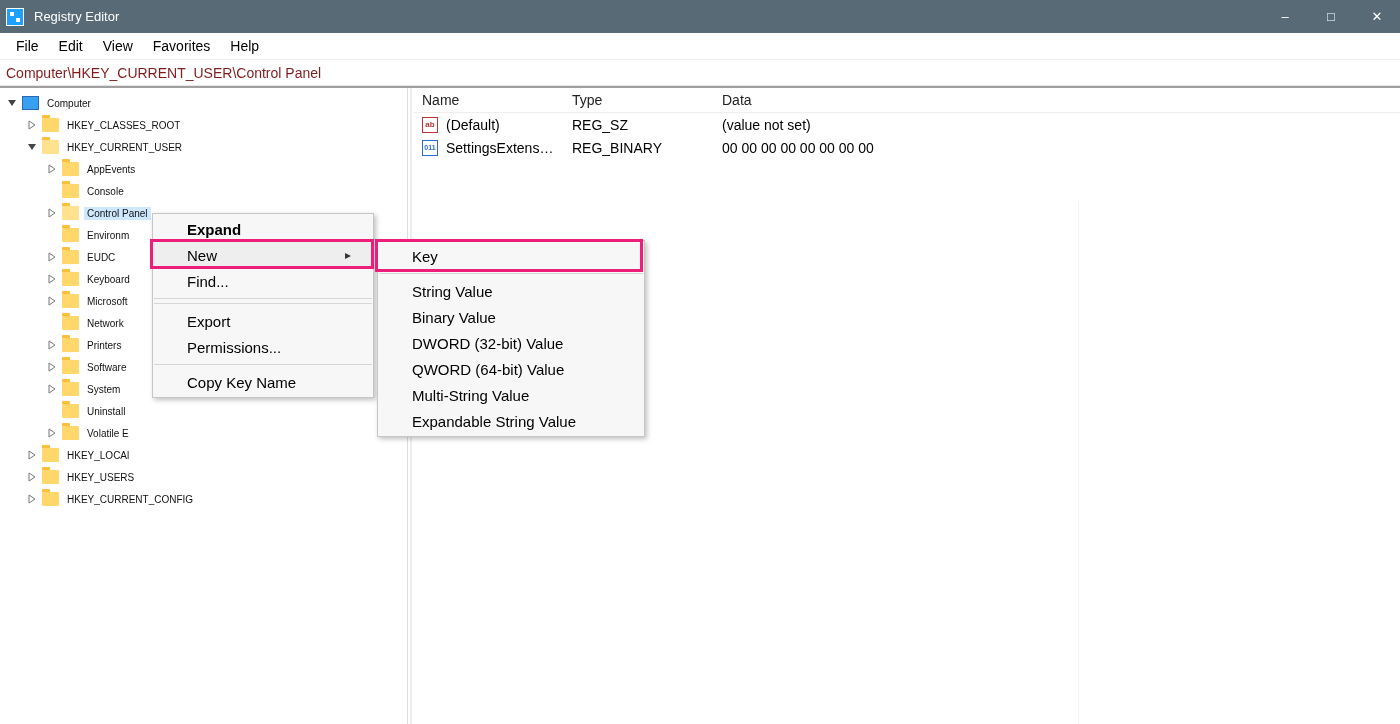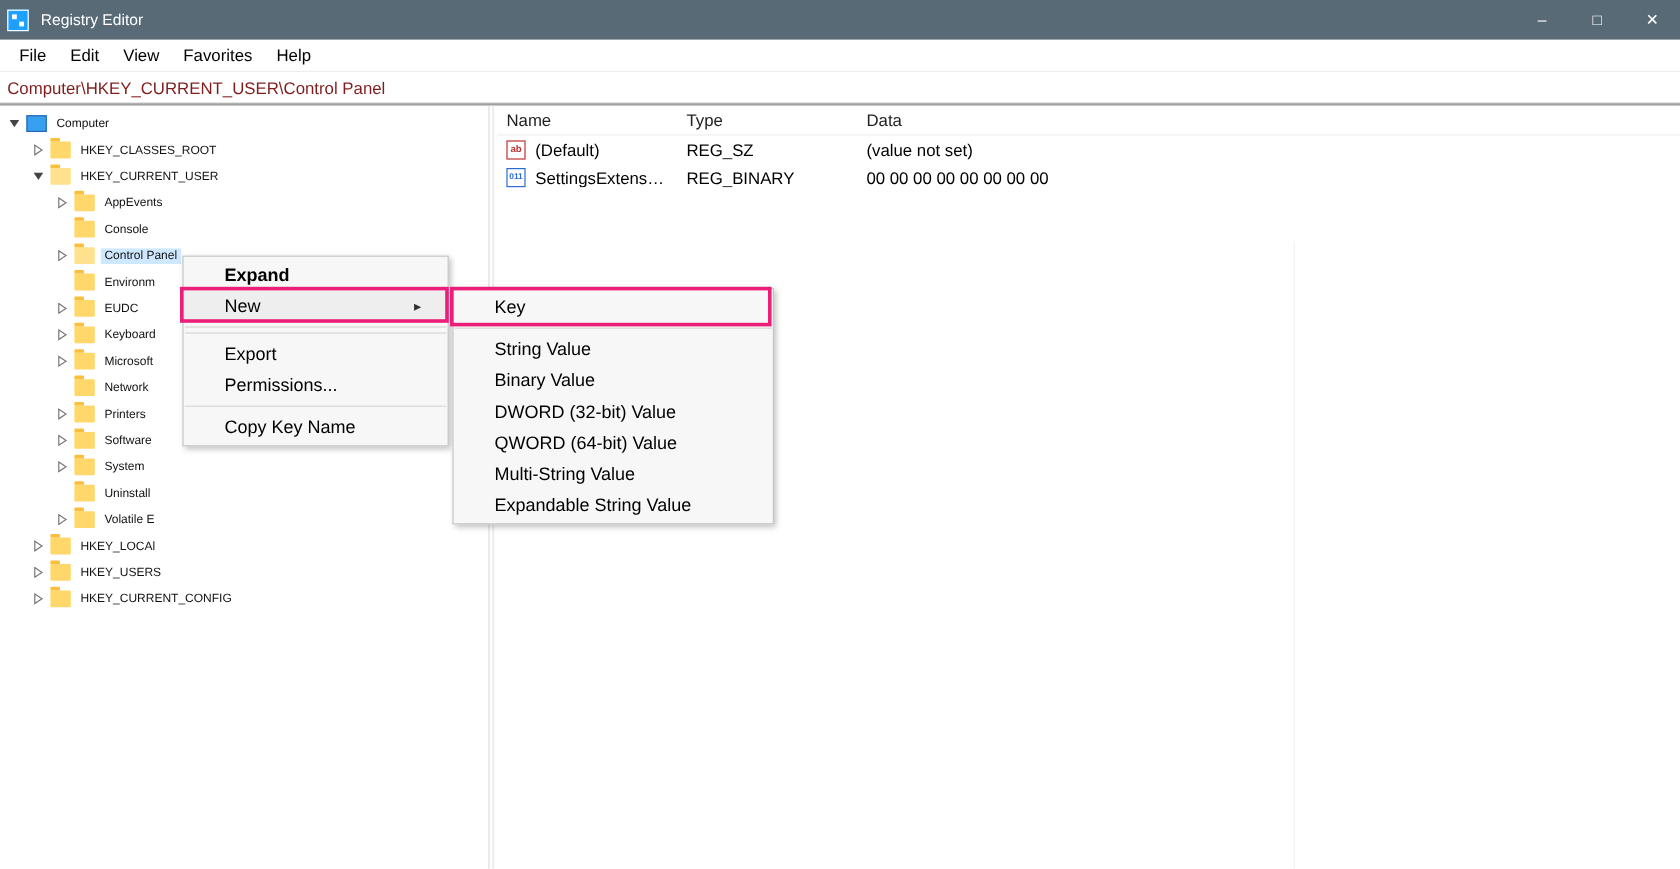--- a/index.html
+++ b/index.html
@@ -268,20 +268,23 @@
   <div class="col-divider" style="left:1078px"></div>
 
   <div class="ctxmenu" style="left:152px;top:125px;width:222px">
     <div class="ctxitem bold">
         <span>Expand</span>
       </div>
     <div class="ctxitem hl">
       <span>New</span>
       <span class="subcaret">▸</span>
     </div>
+    <div class="ctxitem">
+        <span>Find...</span>
+      </div>
     <div class="ctxsep"></div>
     <div class="ctxsep"></div>
     <div class="ctxitem">
         <span>Export</span>
       </div>
     <div class="ctxitem">
         <span>Permissions...</span>
       </div>
     <div class="ctxsep"></div>
     <div class="ctxitem">

